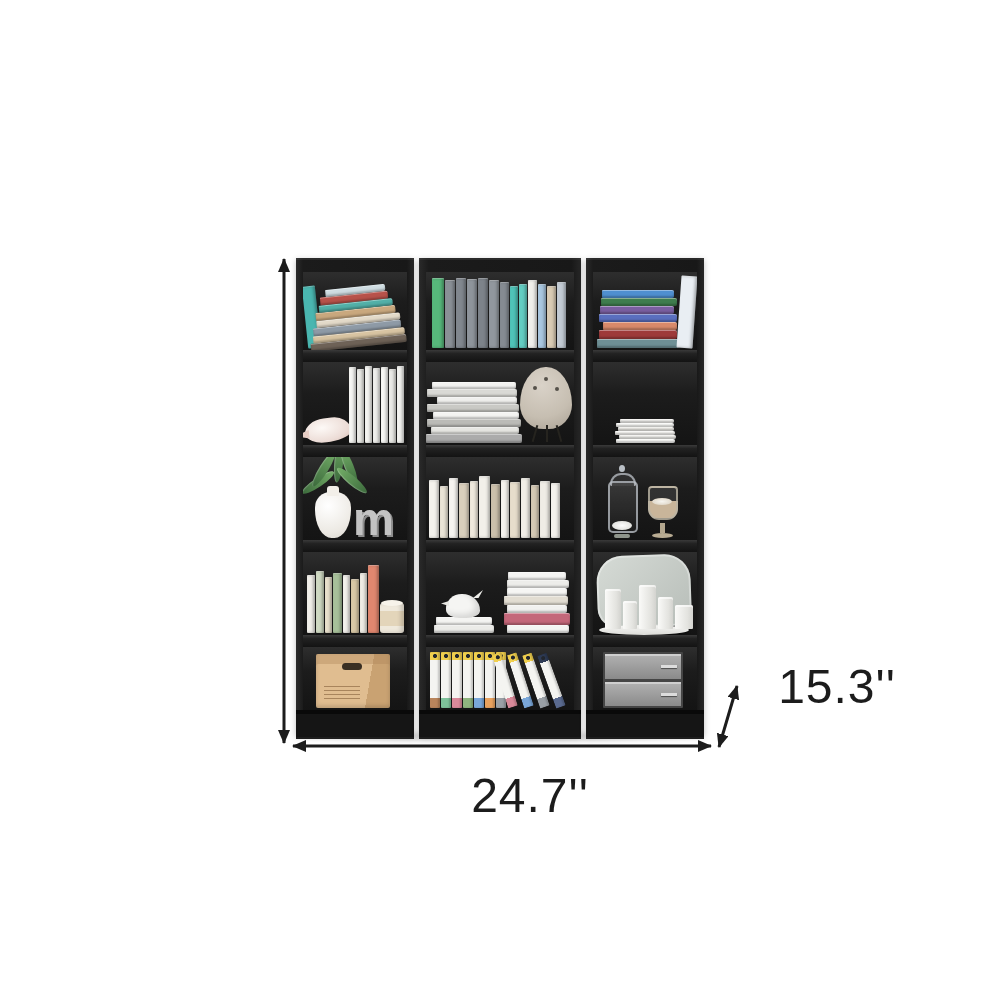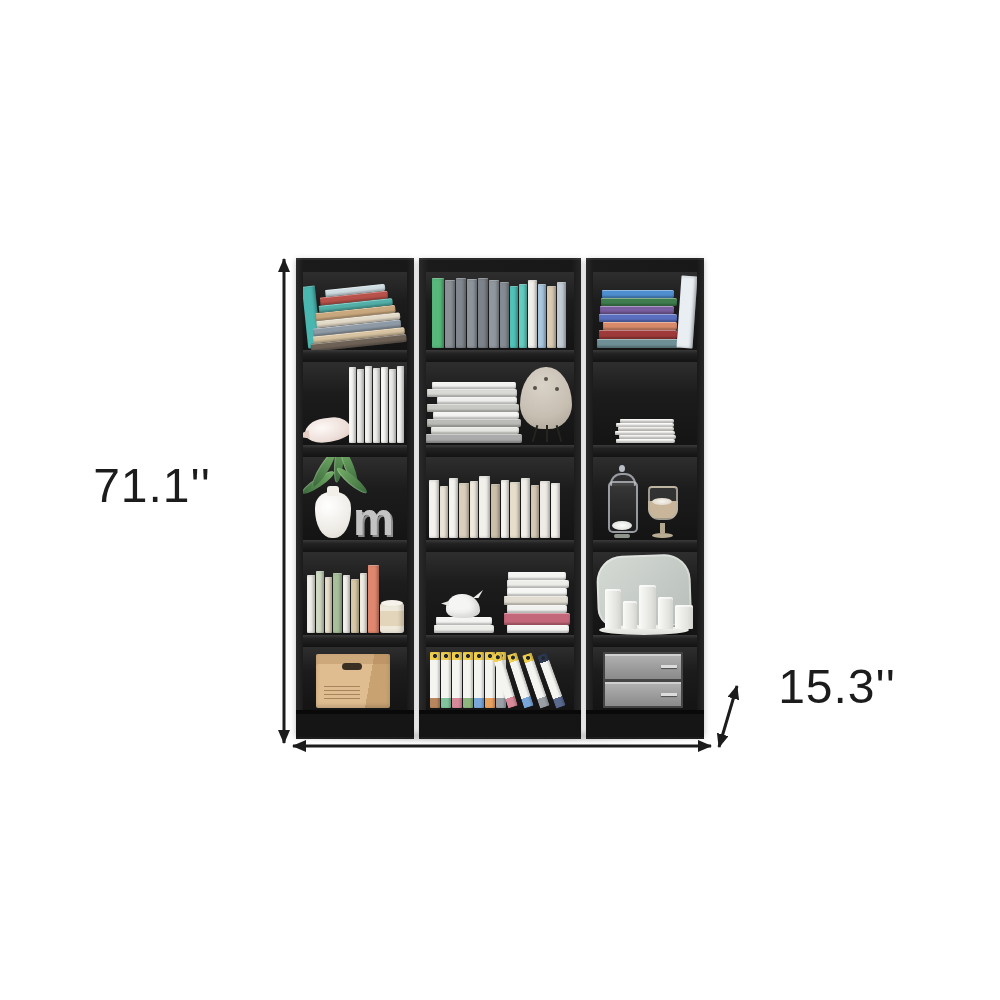--- a/index.html
+++ b/index.html
@@ -138,21 +138,21 @@
     <defs>
       <marker id="ah" markerUnits="userSpaceOnUse" markerWidth="18" markerHeight="14" refX="13" refY="6" orient="auto-start-reverse">
         <path d="M0,0 L14,6 L0,12 Z" fill="#1c1c1c"></path>
       </marker>
     </defs>
     <line x1="284" y1="259" x2="284" y2="743" stroke="#1c1c1c" stroke-width="3" marker-start="url(#ah)" marker-end="url(#ah)"></line>
     <line x1="293" y1="746" x2="711" y2="746" stroke="#1c1c1c" stroke-width="3" marker-start="url(#ah)" marker-end="url(#ah)"></line>
     <line x1="719" y1="747" x2="737" y2="686" stroke="#1c1c1c" stroke-width="3" marker-start="url(#ah)" marker-end="url(#ah)"></line>
   </svg>
 
-  <div class="dim-label dim-height">71.1''</div>
+  <div class="dim-label dim-width">24.7''</div>
   <div class="dim-label dim-depth">15.3''</div>
 
   <div class="floor-shadow"></div>
 
   <div class="bookcase">
 
     <div class="unit u-side">
       <div class="comp h78">
         <div class="vrow" style="left:2px;bottom:2px;">
             <i class="bk" style="width: 13px; height: 62px; background: rgb(74, 182, 176); transform: rotate(-6deg);"></i>

